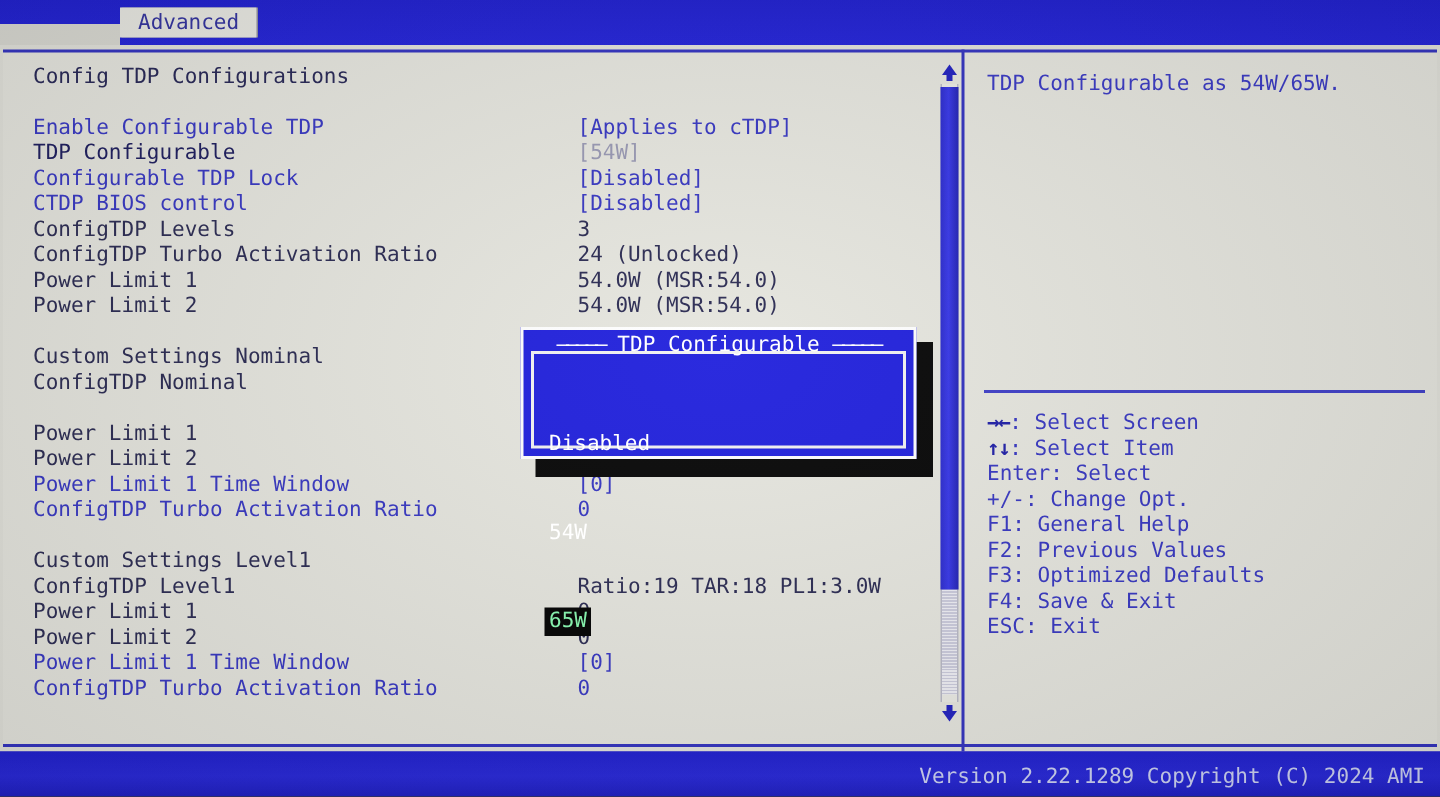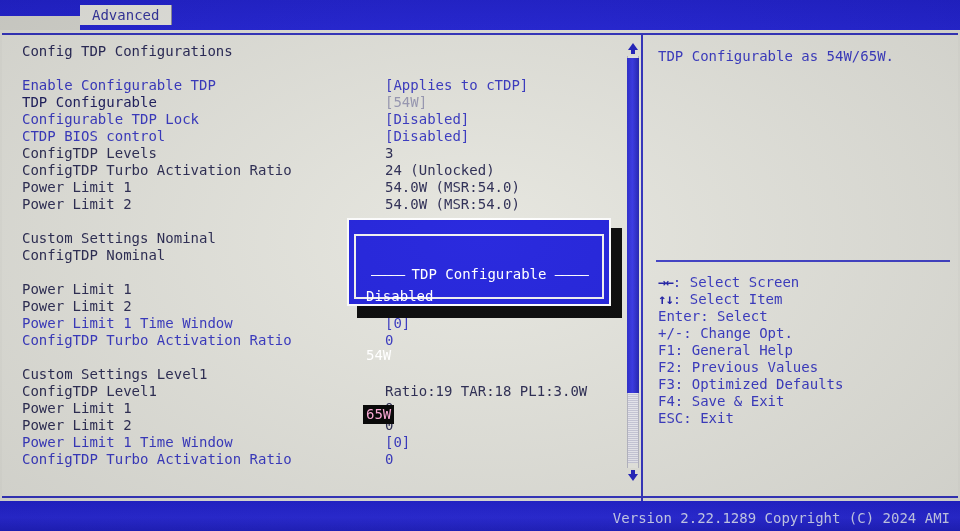--- a/index.html
+++ b/index.html
@@ -233,21 +233,20 @@
   }
   #dialog-title {
     position: absolute;
     left: 0; top: 3px;
     width: 100%;
     text-align: center;
     color: #ffffff;
     font-size: 14px;
     white-space: nowrap;
     z-index: 4;
-    margin-top: 44px;
   }
   #dialog-title .dash {
     color: #ffffff;
     letter-spacing: -2px;
   }
   #dialog-options {
     position: absolute;
     left: 14px; top: 27px;
     z-index: 3;
   }
@@ -255,21 +254,21 @@
     height: 19px;
     line-height: 19px;
     font-size: 14px;
     color: #ffffff;
     white-space: nowrap;
     padding: 0 3px;
     display: inline-block;
   }
   .dlg-option.selected {
     background: #0a0a0a;
-    color: #f9a8d4;
+    color: #86efac;
   }
   .dlg-opt-line { height: 19px; margin-top: 40px; }
 
   
   #footer {
     position: absolute;
     left: 0; top: 501px;
     width: 960px; height: 30px;
     background: linear-gradient(180deg,#2222cf 0%, #2a2ad9 55%, #2020c2 100%);
   }

